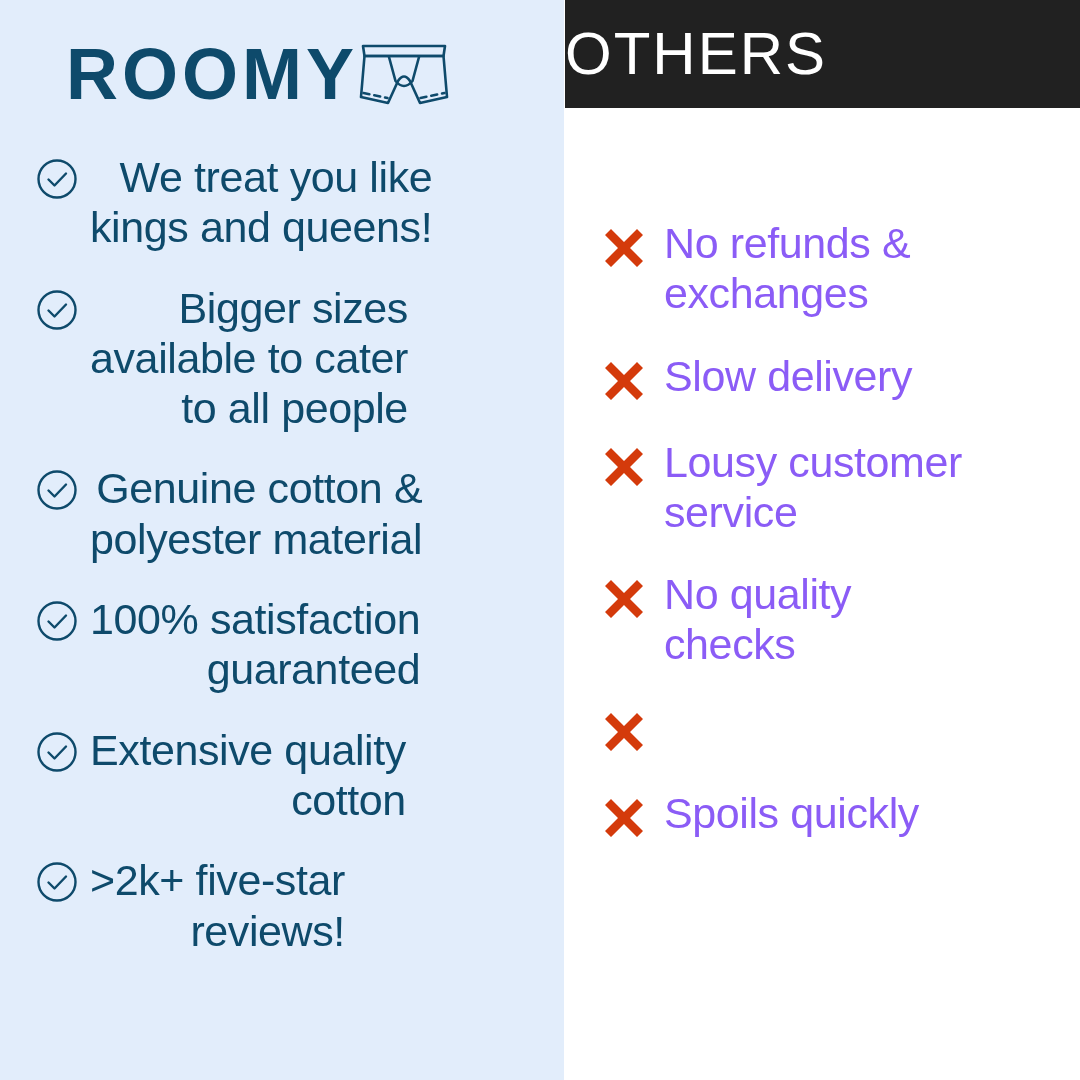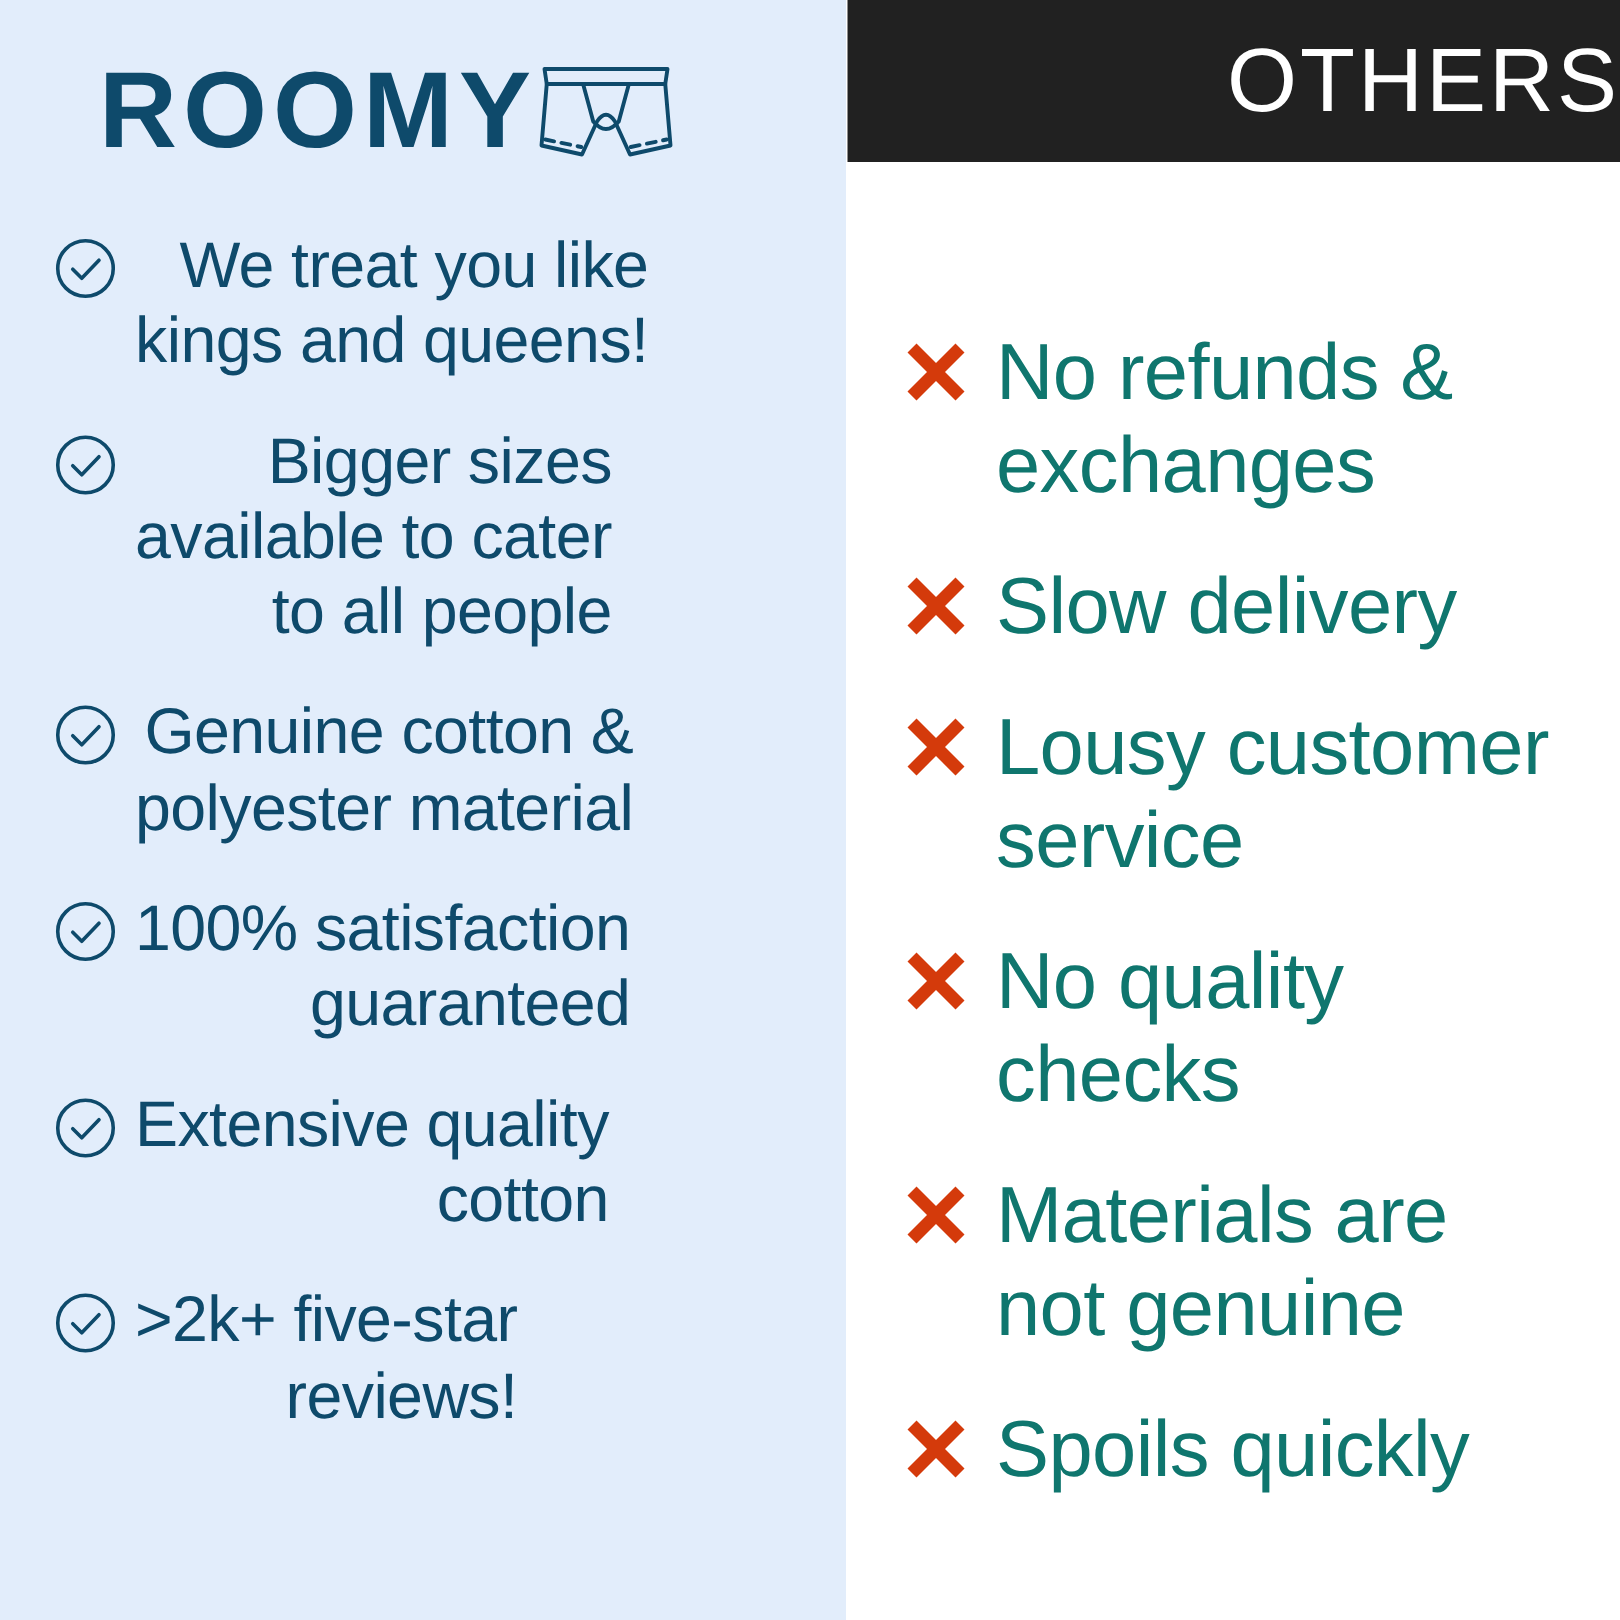--- a/index.html
+++ b/index.html
@@ -102,21 +102,21 @@
 
   .others-banner {
     position: absolute;
     left: 1px;
     top: 0;
     width: 515px;
     height: 108px;
     background: #212121;
     display: flex;
     align-items: center;
-    justify-content: flex-end;
+    justify-content: flex-start;
   }
   .others-title {
     font-family: "Liberation Sans", sans-serif;
     font-size: 60px;
     font-weight: 400;
     letter-spacing: 2px;
     color: #ffffff;
     line-height: 1;
   }
 
@@ -137,24 +137,24 @@
   .con-item:last-child { margin-bottom: 0; }
 
   .x-icon {
     flex: 0 0 auto;
     width: 48px;
     height: 48px;
     margin-top: 6px;
   }
   .con-text {
     font-family: "Liberation Sans", sans-serif;
-    font-size: 53px;
+    font-size: 43px;
     font-weight: 400;
     line-height: 1.17;
-    color: #0f766e;
+    color: #8b5cf6;
     letter-spacing: -0.4px;
     white-space: pre-line;
   }
 </style>
 </head>
 <body>
 
 <div class="board">
 
   <div class="panel-left">
@@ -272,22 +272,20 @@
           <path d="M11 5 L24 18 L37 5 L43 11 L30 24 L43 37 L37 43 L24 30 L11 43 L5 37 L18 24 L5 11 Z" fill="#d43a0b"></path>
         </svg>
         <div class="con-text">No quality
 checks</div>
       </div>
 
       <div class="con-item">
         <svg class="x-icon" viewBox="0 0 48 48">
           <path d="M11 5 L24 18 L37 5 L43 11 L30 24 L43 37 L37 43 L24 30 L11 43 L5 37 L18 24 L5 11 Z" fill="#d43a0b"></path>
         </svg>
-        <div class="con-text">Materials are
-not genuine</div>
       </div>
 
       <div class="con-item">
         <svg class="x-icon" viewBox="0 0 48 48">
           <path d="M11 5 L24 18 L37 5 L43 11 L30 24 L43 37 L37 43 L24 30 L11 43 L5 37 L18 24 L5 11 Z" fill="#d43a0b"></path>
         </svg>
         <div class="con-text">Spoils quickly</div>
       </div>
 
     </div>

